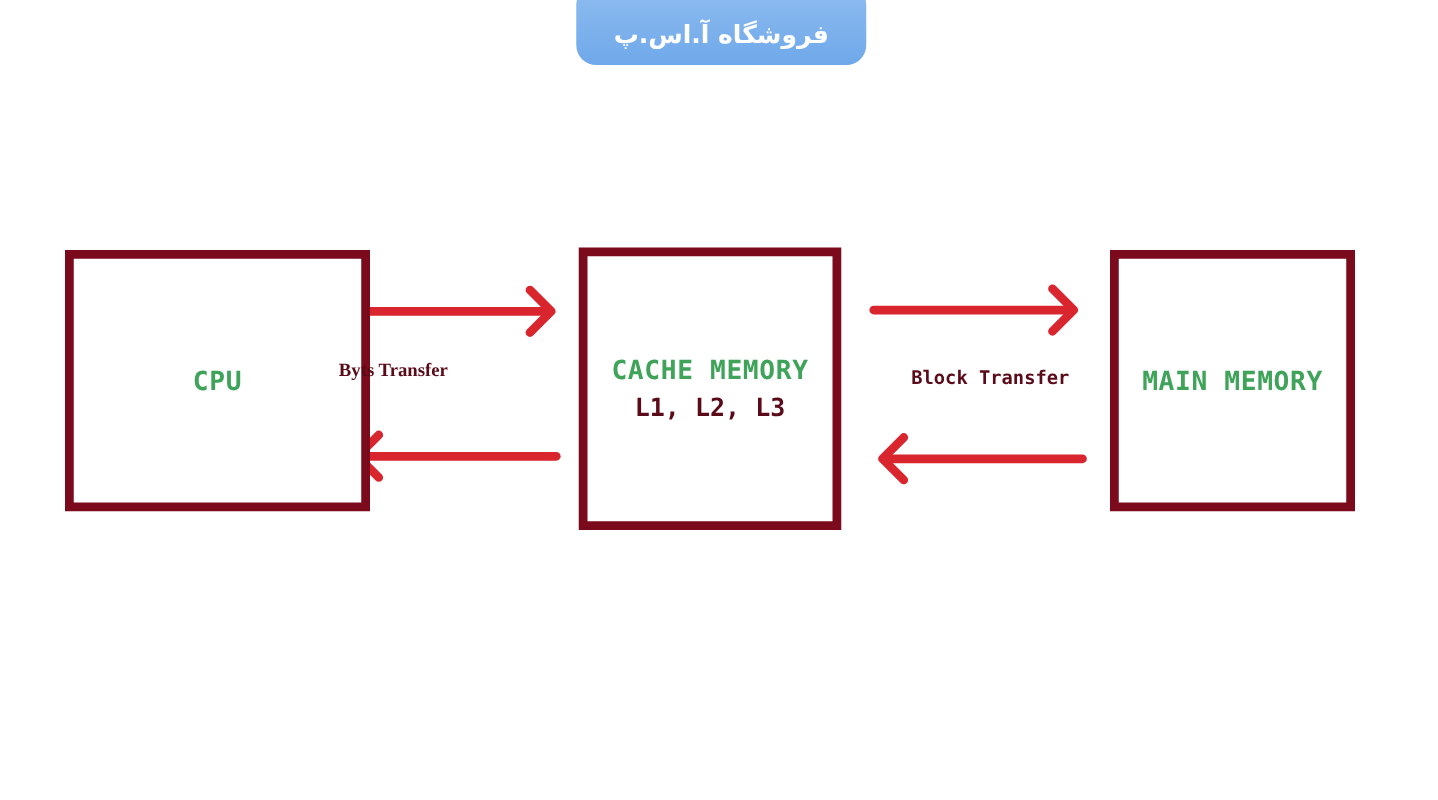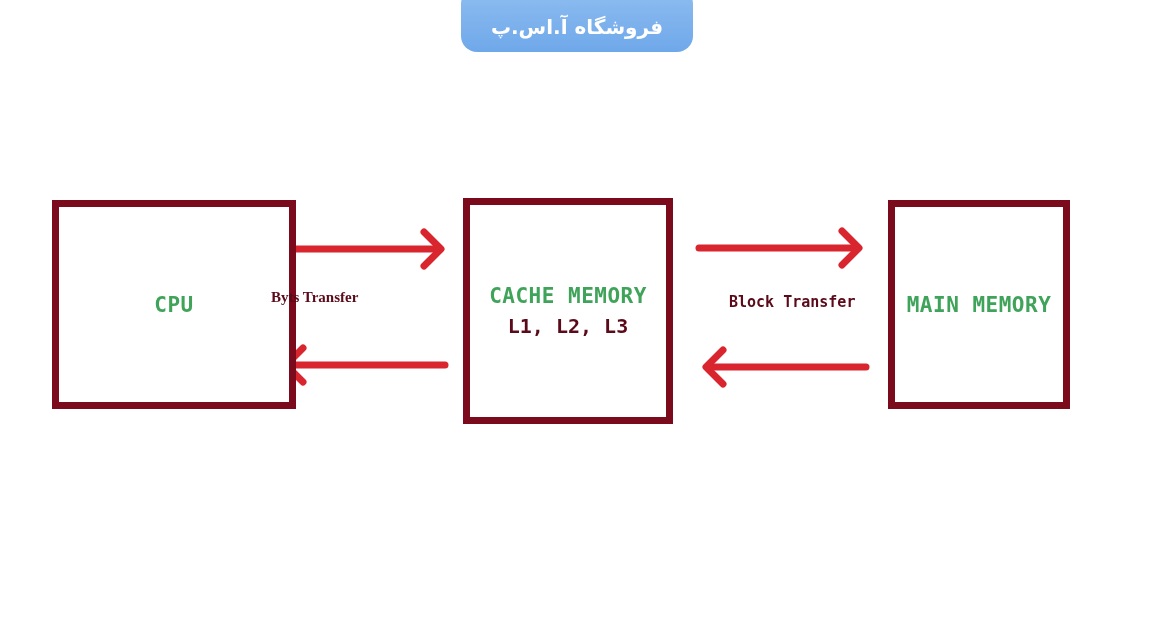--- a/index.html
+++ b/index.html
@@ -42,18 +42,18 @@
 
 <div class="box" style="left:52px;top:200px;width:244px;height:209px;">
   <div class="green">CPU</div>
 </div>
 
 <div class="box" style="left:463px;top:198px;width:210px;height:226px;">
   <div class="green">CACHE MEMORY</div>
   <div class="dark">L1, L2, L3</div>
 </div>
 
-<div class="box" style="left:888px;top:200px;width:182px;height:209px;">
+<div class="box" style="left:888px;top:200px;width:196px;height:209px;">
   <div class="green">MAIN MEMORY</div>
 </div>
 
 <div class="label" style="left:271px;top:289px;font-family:Liberation Serif, serif;">Byts Transfer</div>
 <div class="label" style="left:703px;top:293px;margin-left:26px;">Block Transfer</div>
 
 </body></html>

